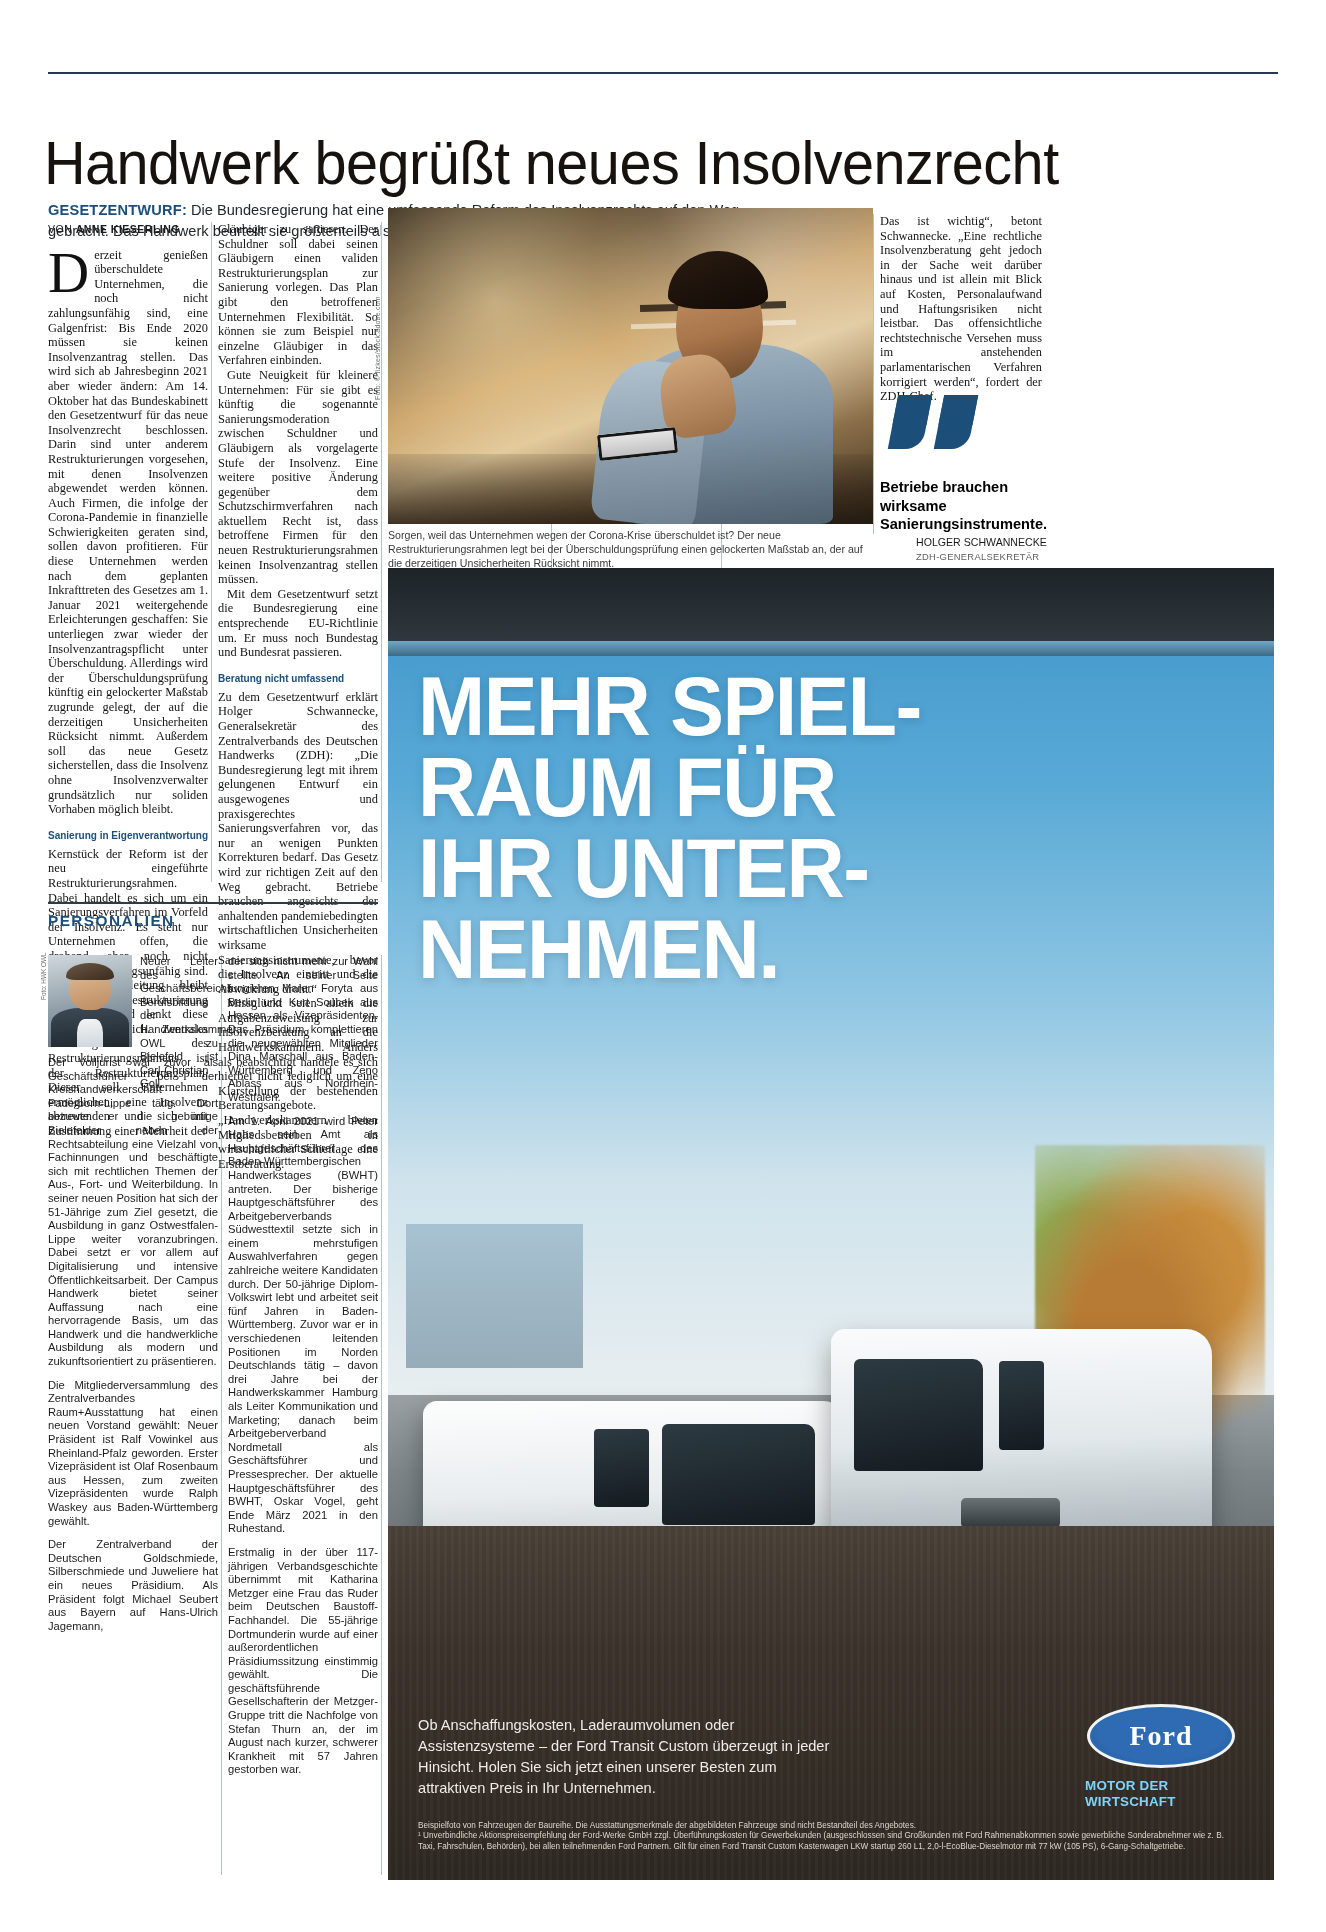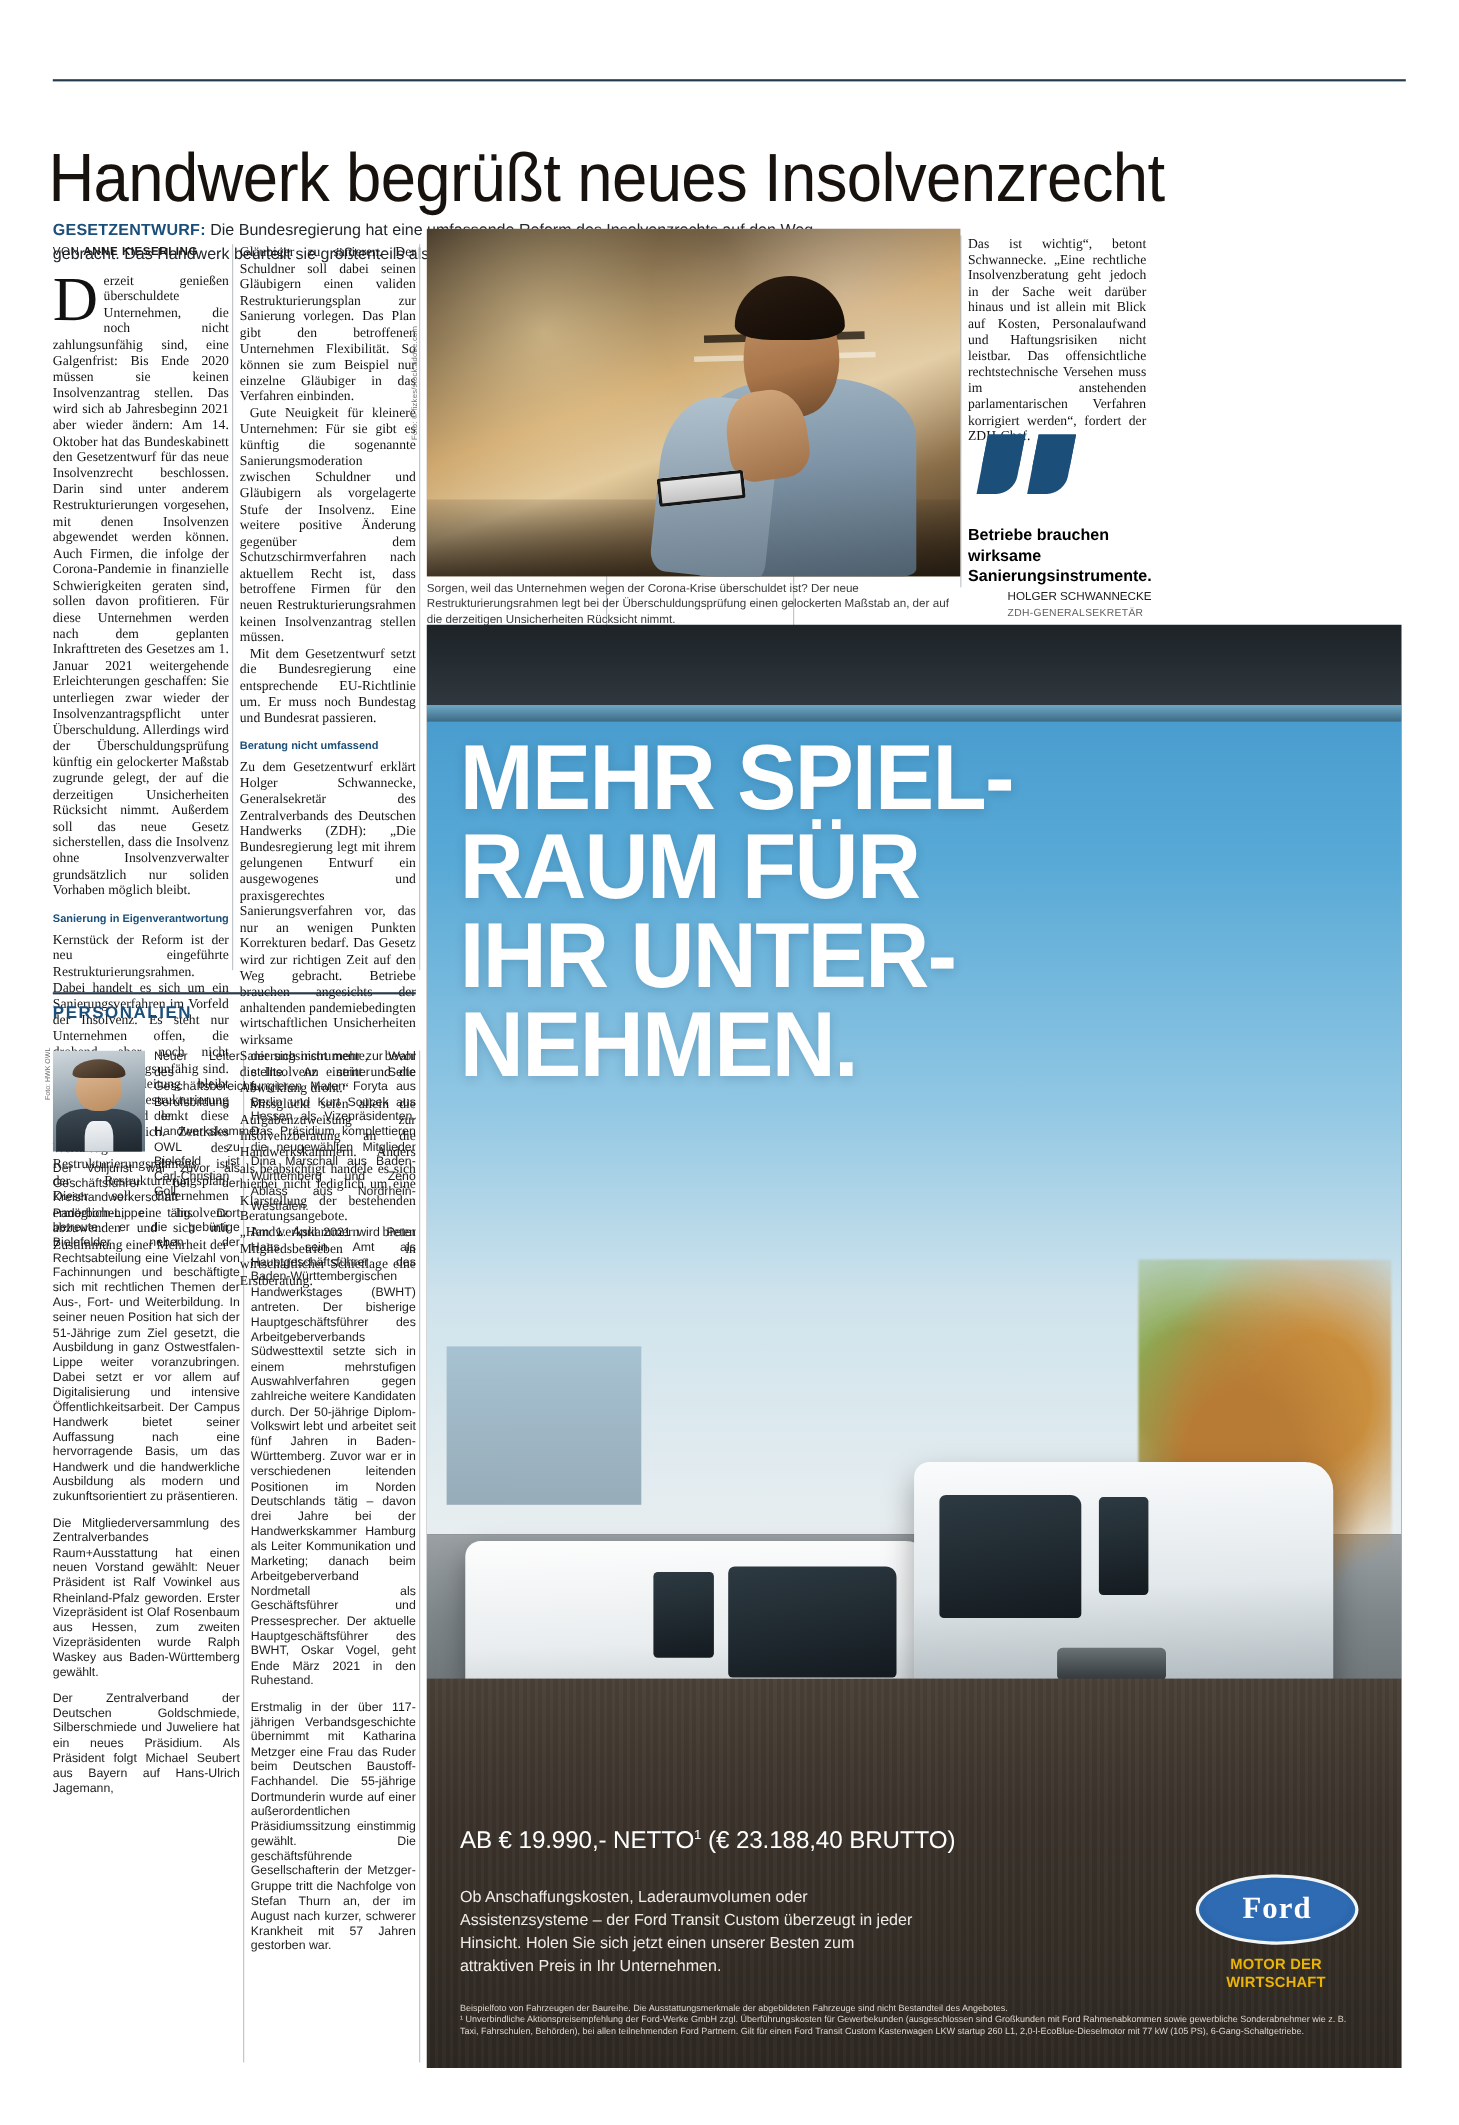--- a/index.html
+++ b/index.html
@@ -262,23 +262,23 @@
   .ford-logo {
     position:absolute; right:4.4%; top:86.6%; width:142px; height:58px;
     background:radial-gradient(ellipse at 50% 42%, #2f6bb3 0 62%, #1d4f8f 100%);
     border-radius:50%/50%; border:3px solid #f2f4f6;
     display:flex; align-items:center; justify-content:center;
     font-family:"Liberation Serif", serif; font-weight:bold;
     font-size:28px; color:#ffffff; letter-spacing:1px;
     box-shadow:inset 0 0 0 2px #2b6bb0;
   }
   .ford-tag {
-    position:absolute; right:4.4%; top:92.2%; width:150px; text-align:center;
+    position:absolute; right:4.4%; top:92.2%; width:150px; text-align:left;
     font-family:"Liberation Sans", sans-serif; font-weight:bold; font-size:13.4px;
-    line-height:16px; color:#eab308; letter-spacing:.2px;
+    line-height:16px; color:#7dd3fc; letter-spacing:.2px;
   }
 </style>
 </head>
 <body>
 
 <div class="page">
 
   <div class="rule-top"></div>
 
   <h1 class="headline">Handwerk begrüßt neues Insolvenzrecht</h1>
@@ -401,21 +401,20 @@
       <div class="glass vb-glass2"></div>
       <div class="van-grille gb"></div>
       <div class="plate pb">K  TR 363</div>
       <div class="wheel wb1"></div>
       <div class="wheel wb2"></div>
     </div>
 
     <div class="ad-bottom"></div>
     <div class="ad-bottom-tex"></div>
 
-    <div class="ad-price"><span>AB € 19.990,- NETTO</span><sup>1</sup><span> (€ 23.188,40 BRUTTO)</span></div>
     <div class="ad-copy">Ob Anschaffungskosten, Laderaumvolumen oder Assistenzsysteme – der Ford Transit Custom überzeugt in jeder Hinsicht. Holen Sie sich jetzt einen unserer Besten zum attraktiven Preis in Ihr Unternehmen.</div>
 
     <div class="ford-logo">Ford</div>
     <div class="ford-tag">
       <div>MOTOR DER</div>
       <div>WIRTSCHAFT</div>
     </div>
 
     <div class="ad-fine">
       <div>Beispielfoto von Fahrzeugen der Baureihe. Die Ausstattungsmerkmale der abgebildeten Fahrzeuge sind nicht Bestandteil des Angebotes.</div>

